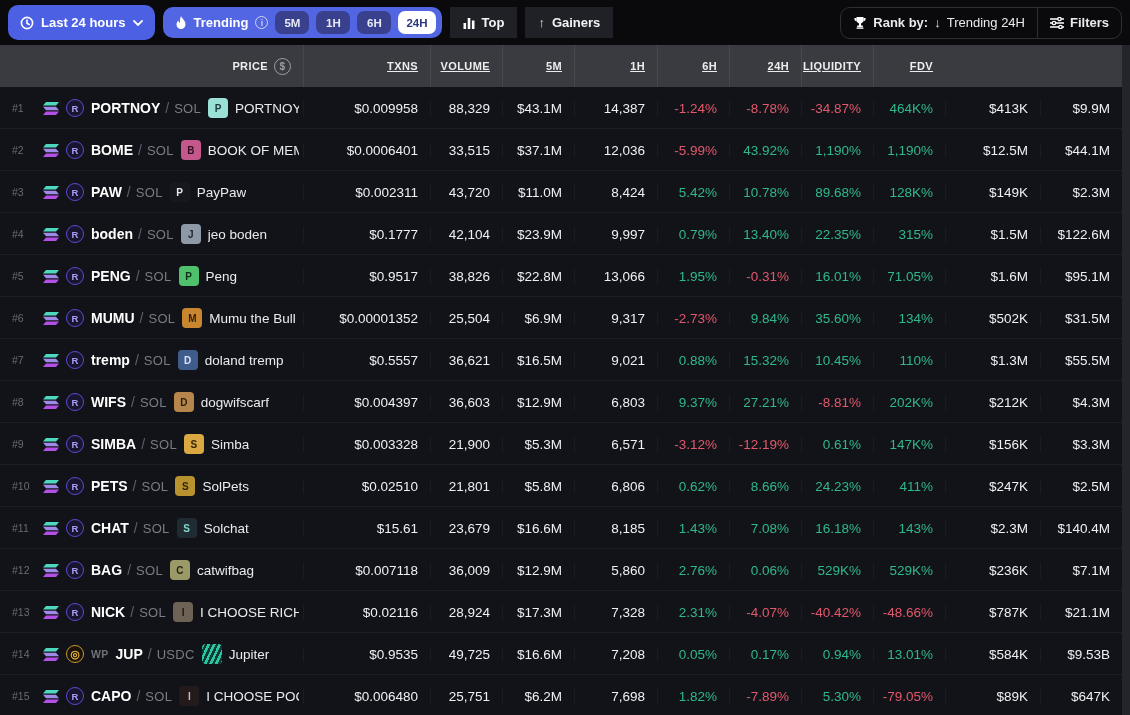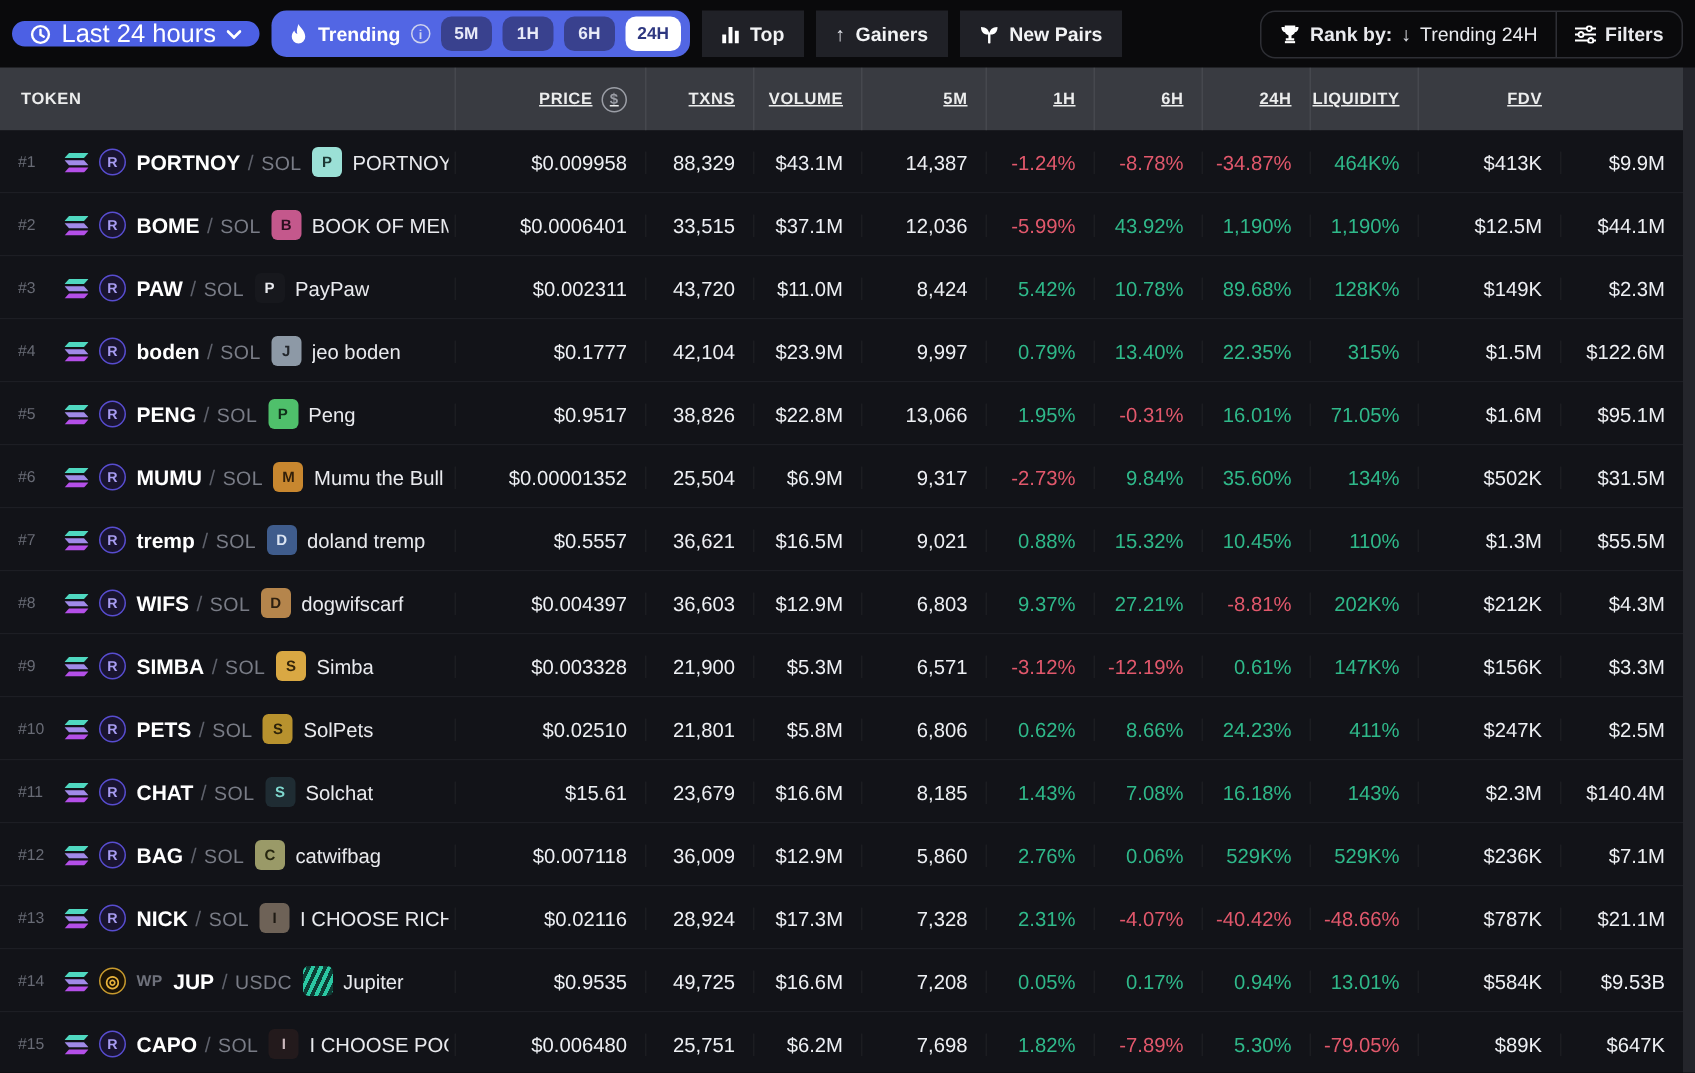--- a/index.html
+++ b/index.html
@@ -4,22 +4,22 @@
 <style>
   * { margin:0; padding:0; box-sizing:border-box; }
   html,body { width:1130px; height:715px; overflow:hidden; background:#0a0a0c;
     font-family:"Liberation Sans", sans-serif; }
 
   
   .toolbar { height:45px; display:flex; align-items:center; justify-content:space-between;
     padding:0 8px; background:#0a0a0c; }
   .tb-left { display:flex; align-items:center; gap:8px; }
   .tb-right { display:flex; align-items:center; gap:8px; }
-  .btn-blue { display:flex; align-items:center; gap:7px; height:17px; padding:0 12px;
-    background:#4c60e4; border-radius:10px; color:#fff; font-weight:normal; font-size:17px; cursor:pointer; }
+  .btn-blue { display:flex; align-items:center; gap:7px; height:35px; padding:0 12px;
+    background:#4c60e4; border-radius:10px; color:#fff; font-weight:bold; font-size:13px; cursor:pointer; }
   .trending-group { display:flex; align-items:center; gap:7px; height:31px; padding:0 6px 0 12px;
     background:#5266e4; border-radius:10px; color:#fff; font-weight:bold; font-size:13px; cursor:pointer; }
   .chip { height:23px; min-width:34px; padding:0 8px; display:flex; align-items:center; justify-content:center;
     background:#39418e; border-radius:7px; color:#e8eaf8; font-size:11.5px; font-weight:bold; cursor:pointer; }
   .chip.active { background:#fff; color:#2e3780; }
   .btn-dark { display:flex; align-items:center; gap:7px; height:31px; padding:0 13px;
     background:#202127; border-radius:0; color:#f2f3f5; font-weight:bold; font-size:13px; cursor:pointer; }
   .rank-group { display:flex; align-items:center; height:32px; border:1px solid #2e2f35;
     border-radius:10px; color:#e9eaee; font-size:13px; }
   .rank-section { display:flex; align-items:center; gap:6px; padding:0 12px; height:100%; cursor:pointer; }
@@ -104,28 +104,20 @@
           <rect x="8.9" y="3.5" width="2.6" height="8.5" fill="#fff"></rect>
         </svg>
       <span>Top</span>
     </div>
 
     <div class="btn-dark">
       <span class="arrow-glyph">↑</span>
       <span>Gainers</span>
     </div>
 
-    <div class="btn-dark">
-      <svg class="icon-svg" width="13" height="13" viewBox="0 0 13 13">
-          <path d="M6.5 12.5V6.5" stroke="#fff" stroke-width="1.6" stroke-linecap="round" fill="none"></path>
-          <path d="M6.5 7C6.5 4 4.5 2 1 2c0 3.5 2 5.5 5.5 5z" fill="#fff"></path>
-          <path d="M6.5 7C6.5 4 8.5 2 12 2c0 3.5-2 5.5-5.5 5z" fill="#fff"></path>
-        </svg>
-      <span>New Pairs</span>
-    </div>
   </div>
 
   <div class="tb-right">
     <div class="rank-group">
       <div class="rank-section">
         <svg class="icon-svg" width="14" height="14" viewBox="0 0 14 14">
             <path d="M3.5 1h7v3.2A3.5 3.5 0 0 1 8 7.6V9.5h1.8V11H4.2V9.5H6V7.6A3.5 3.5 0 0 1 3.5 4.2z" fill="#fff"></path>
             <path d="M3.5 2H1.3c0 2 .9 3.2 2.4 3.5zM10.5 2h2.2c0 2-.9 3.2-2.4 3.5z" fill="#fff"></path>
             <rect x="3.6" y="11.4" width="6.8" height="1.4" fill="#fff"></rect>
           </svg>
@@ -140,21 +132,20 @@
             <circle cx="4" cy="6" r="1.7" fill="#0a0a0c" stroke="#fff" stroke-width="1.3"></circle>
             <circle cx="10.5" cy="10" r="1.7" fill="#0a0a0c" stroke="#fff" stroke-width="1.3"></circle>
           </svg>
         <span class="rank-label">Filters</span>
       </div>
     </div>
   </div>
 </div>
 
 <div class="thead grid-row">
-  <div class="th th-token">TOKEN</div>
   <div class="th">
     <span>PRICE</span>
     <span class="dollar-circle">$</span>
   </div>
   <div class="th">TXNS</div>
   <div class="th">VOLUME</div>
   <div class="th">5M</div>
   <div class="th">1H</div>
   <div class="th">6H</div>
   <div class="th">24H</div>

